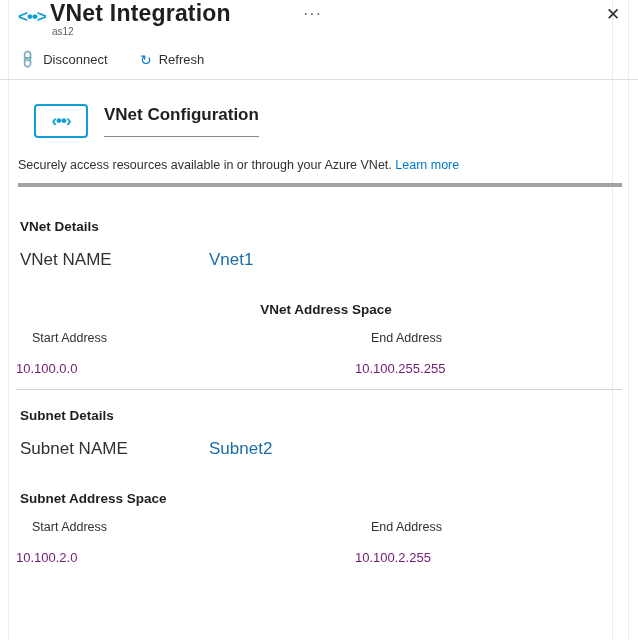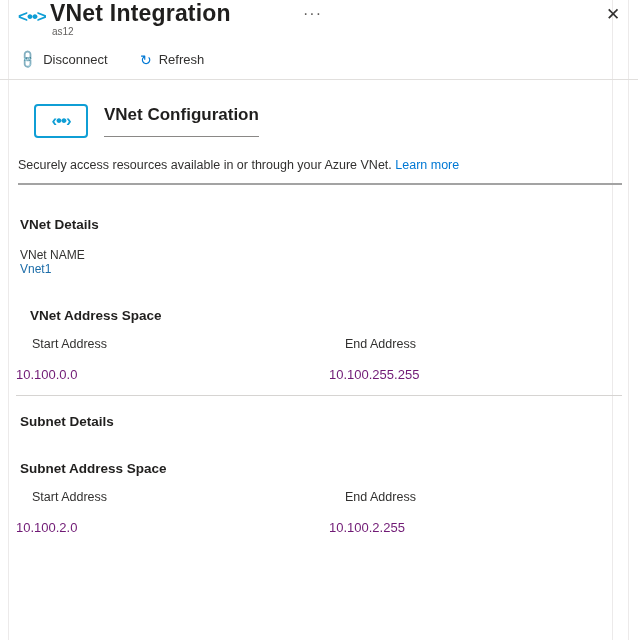--- a/index.html
+++ b/index.html
@@ -145,45 +145,44 @@
     font-weight: bold;
     color: #201f1e;
     border-bottom: 1px solid #8a8886;
     padding-bottom: 11px;
   }
   .desc {
     margin: 20px 0 0 2px;
     font-size: 12.5px;
     color: #323130;
     padding-bottom: 11px;
-    border-bottom: 2px solid #a3a3a3;
+    border-bottom: 4px solid #a3a3a3;
   }
   .desc a {
     color: #0078d4;
     text-decoration: none;
     cursor: pointer;
   }
 
   .group {
     margin-top: 32px;
   }
   .group-head {
     font-size: 13.5px;
     font-weight: bold;
     color: #201f1e;
     margin-left: 4px;
   }
-  .group-head.indent { margin-left: 14px; }
+  .group-head.indent { margin-left: 14px; text-align: center; }
 
   .kv {
     display: flex;
     margin-top: 16px;
     margin-left: 4px;
-    font-size: 12px;
-    flex-direction: column;
+    font-size: 17px;
   }
   .kv .k {
     width: 189px;
     color: #323130;
   }
   .kv .v {
     color: #1b6ca8;
   }
   .kv .v.dark { color: #323130; }
 
@@ -191,21 +190,21 @@
     margin-top: 14px;
     margin-left: 16px;
     position: relative;
     height: 46px;
   }
   .addr-col {
     position: absolute;
     top: 0;
   }
   .addr-col.start { left: 0; }
-  .addr-col.end { left: 313px; }
+  .addr-col.end { left: 339px; }
   .addr-label {
     font-size: 12.5px;
     color: #323130;
   }
   .addr-value {
     font-size: 13px;
     color: #701a75;
     margin-top: 16px;
     margin-left: -16px;
   }
@@ -274,20 +273,24 @@
         <div class="addr-col end">
           <div class="addr-label">End Address</div>
           <div class="addr-value">10.100.255.255</div>
         </div>
       </div>
       <div class="divider"></div>
     </div>
 
     <div class="group" style="margin-top:18px;">
       <div class="group-head">Subnet Details</div>
+      <div class="kv">
+        <div class="k">Subnet NAME</div>
+        <div class="v">Subnet2</div>
+      </div>
     </div>
 
     <div class="group" style="">
       <div class="group-head">Subnet Address Space</div>
       <div class="addr-block">
         <div class="addr-col start">
           <div class="addr-label">Start Address</div>
           <div class="addr-value">10.100.2.0</div>
         </div>
         <div class="addr-col end">

